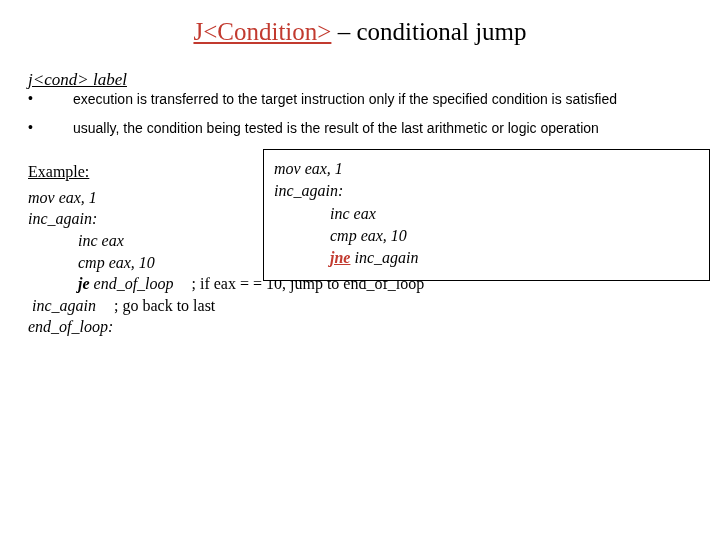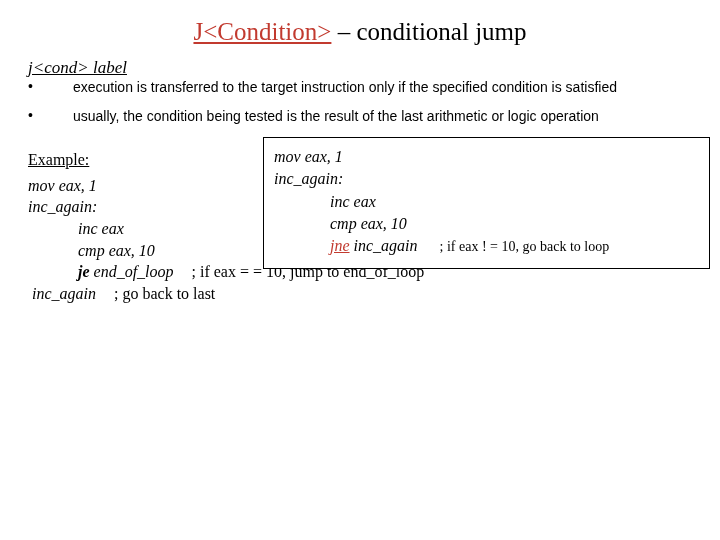--- a/index.html
+++ b/index.html
@@ -8,21 +8,21 @@
     font-family: Georgia, "Times New Roman", serif;
     width: 720px;
     height: 540px;
     box-sizing: border-box;
     color: #000;
     background: #fff;
   }
   .title {
     text-align: center;
     font-size: 25px;
-    margin-bottom: 12px;
+    margin-bottom: 24px;
   }
   .title .accent {
     color: #c23a2f;
     text-decoration: underline;
   }
   .syntax {
     font-style: italic;
     text-decoration: underline;
     font-size: 17px;
   }
@@ -68,21 +68,21 @@
     border: 1px solid #000;
     padding: 8px 10px 10px 10px;
     font-style: italic;
     line-height: 1.4;
     background: #fff;
   }
   .box .bindent { padding-left: 56px; }
   .box .jne-line { display: flex; align-items: baseline; }
   .box .jne-kw {
     color: #c23a2f;
-    font-weight: normal;
+    font-weight: bold;
     text-decoration: underline;
     padding-left: 56px;
   }
   .box .jne-arg { padding-left: 4px; }
   .box .jne-cmt { font-style: normal; padding-left: 22px; font-size: 14px; }
 </style>
 </head>
 <body>
 
 <div class="title">
@@ -105,35 +105,35 @@
 <div class="example-area">
 
   <div class="box">
     <div>mov eax, 1</div>
     <div>inc_again:</div>
     <div class="bindent">inc eax</div>
     <div class="bindent">cmp eax, 10</div>
     <div class="jne-line">
       <span class="jne-kw">jne</span>
       <span class="jne-arg"> inc_again</span>
-      <span class="jne-cmt">; if eax ! = 10, go back to loop</span>
     </div>
   </div>
 
   <div class="example-label">Example:</div>
 
   <div class="code-left">
     <div>mov eax, 1</div>
     <div>inc_again:</div>
     <div class="indent1">inc eax</div>
     <div class="indent1">cmp eax, 10</div>
     <div class="kw-line">
       <span class="kw">je</span>
       <span class="arg"> end_of_loop</span>
       <span class="cmt">; if eax = = 10, jump to end_of_loop</span>
     </div>
     <div class="kw-line">
       <span class="arg"> inc_again</span>
       <span class="cmt">; go back to last</span>
     </div>
+    <div>end_of_loop:</div>
   </div>
 
 </div>
 
 </body></html>

